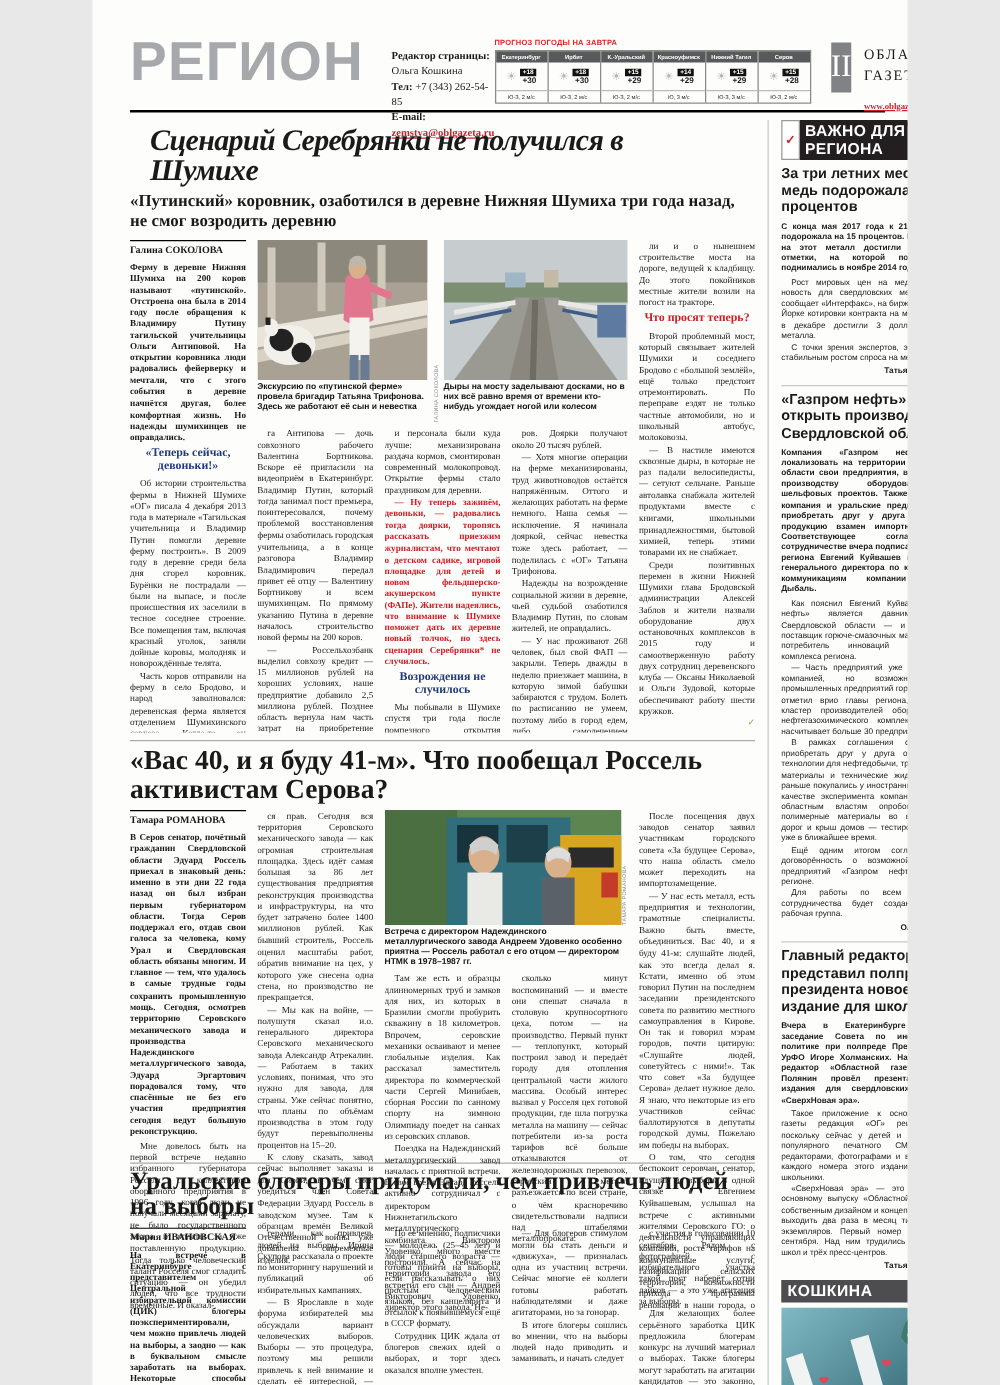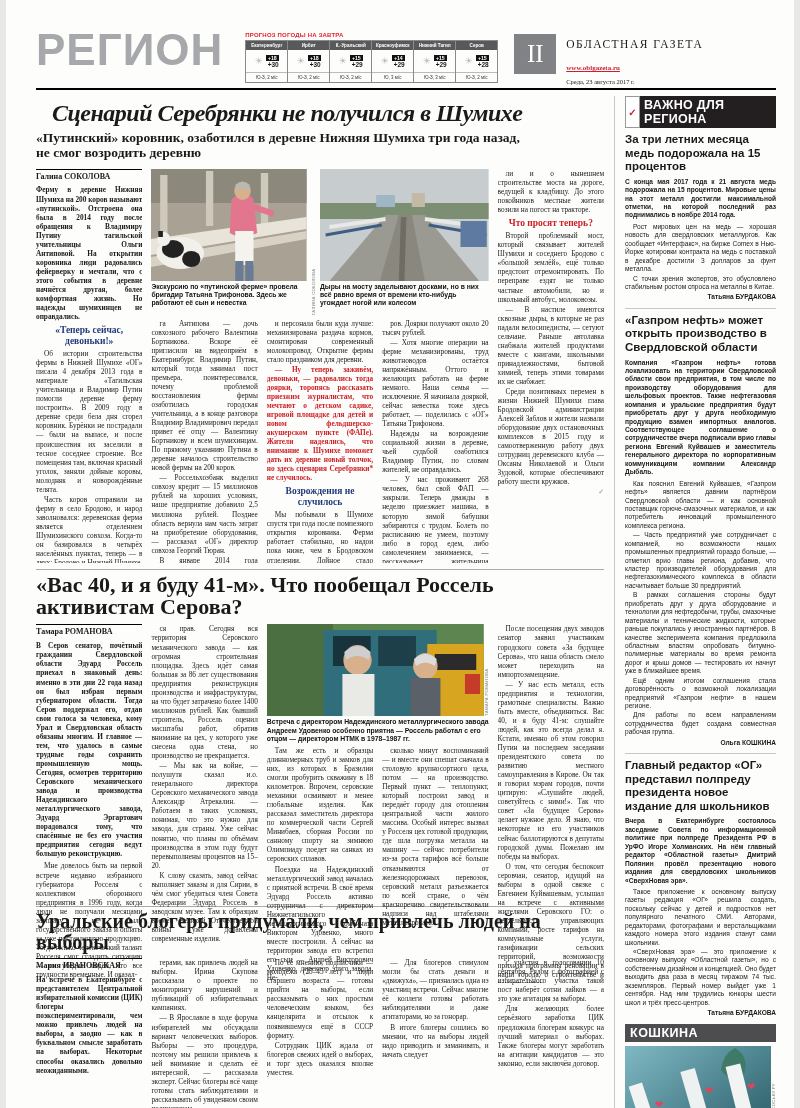--- a/index.html
+++ b/index.html
@@ -1,16 +1,16 @@
 <!DOCTYPE html>
 <html lang="ru"><head>
 <meta charset="utf-8">
 <style>
   html,body{margin:0;padding:0;background:#e8e8e8;}
-  .page{position:relative;width:788px;height:1108px;background:#fdfdfc;margin:0 auto;
+  .page{position:relative;width:652px;height:1108px;background:#fdfdfc;margin:0 auto;
         font-family:"Liberation Serif",serif;color:#1a1a1a;overflow:hidden;
         padding:26px 18px 0 30px;box-sizing:border-box;}
   
   .topbar{display:flex;align-items:flex-start;height:58px;}
   .section-title{font-family:"Liberation Sans",sans-serif;font-weight:bold;font-size:44px;
         line-height:48px;color:#a6a8ab;letter-spacing:1px;margin-right:22px;}
   .editor-block{font-size:8.5px;line-height:1.45;padding-top:12px;width:135px;}
   .editor-block b{font-weight:bold;}
   .red-link{color:#cc1f2d;font-weight:bold;text-decoration:underline;}
   .weather{padding-top:6px;margin-right:10px;}
@@ -90,20 +90,28 @@
   .ff-banner{background:#4d4d4f;color:#fff;font-family:"Liberation Sans",sans-serif;
         font-weight:bold;font-size:12.5px;padding:2px 5px;letter-spacing:.5px;margin:4px 0 4px;}
 </style>
 </head>
 <body>
 
 <div class="page">
 
   <header class="topbar">
     <div class="section-title">РЕГИОН</div>
+    <div class="editor-block">
+      <div><b>Редактор страницы:</b>
+        <span>Ольга Кошкина</span></div>
+      <div><b>Тел:</b>
+        <span>+7 (343) 262-54-85</span></div>
+      <div><b>E-mail:</b>
+        <a class="red-link">zemstva@oblgazeta.ru</a></div>
+    </div>
     <div class="weather">
       <div class="weather-title">ПРОГНОЗ ПОГОДЫ НА ЗАВТРА</div>
       <div class="wgrid">
           <div class="wcell">
             <div class="wname">Екатеринбург</div>
             <div class="wbody">
               <span class="wsun">☀</span>
               <span class="wtt">
                 <span class="wn">+18</span>
                 <span class="wd">+30</span>

